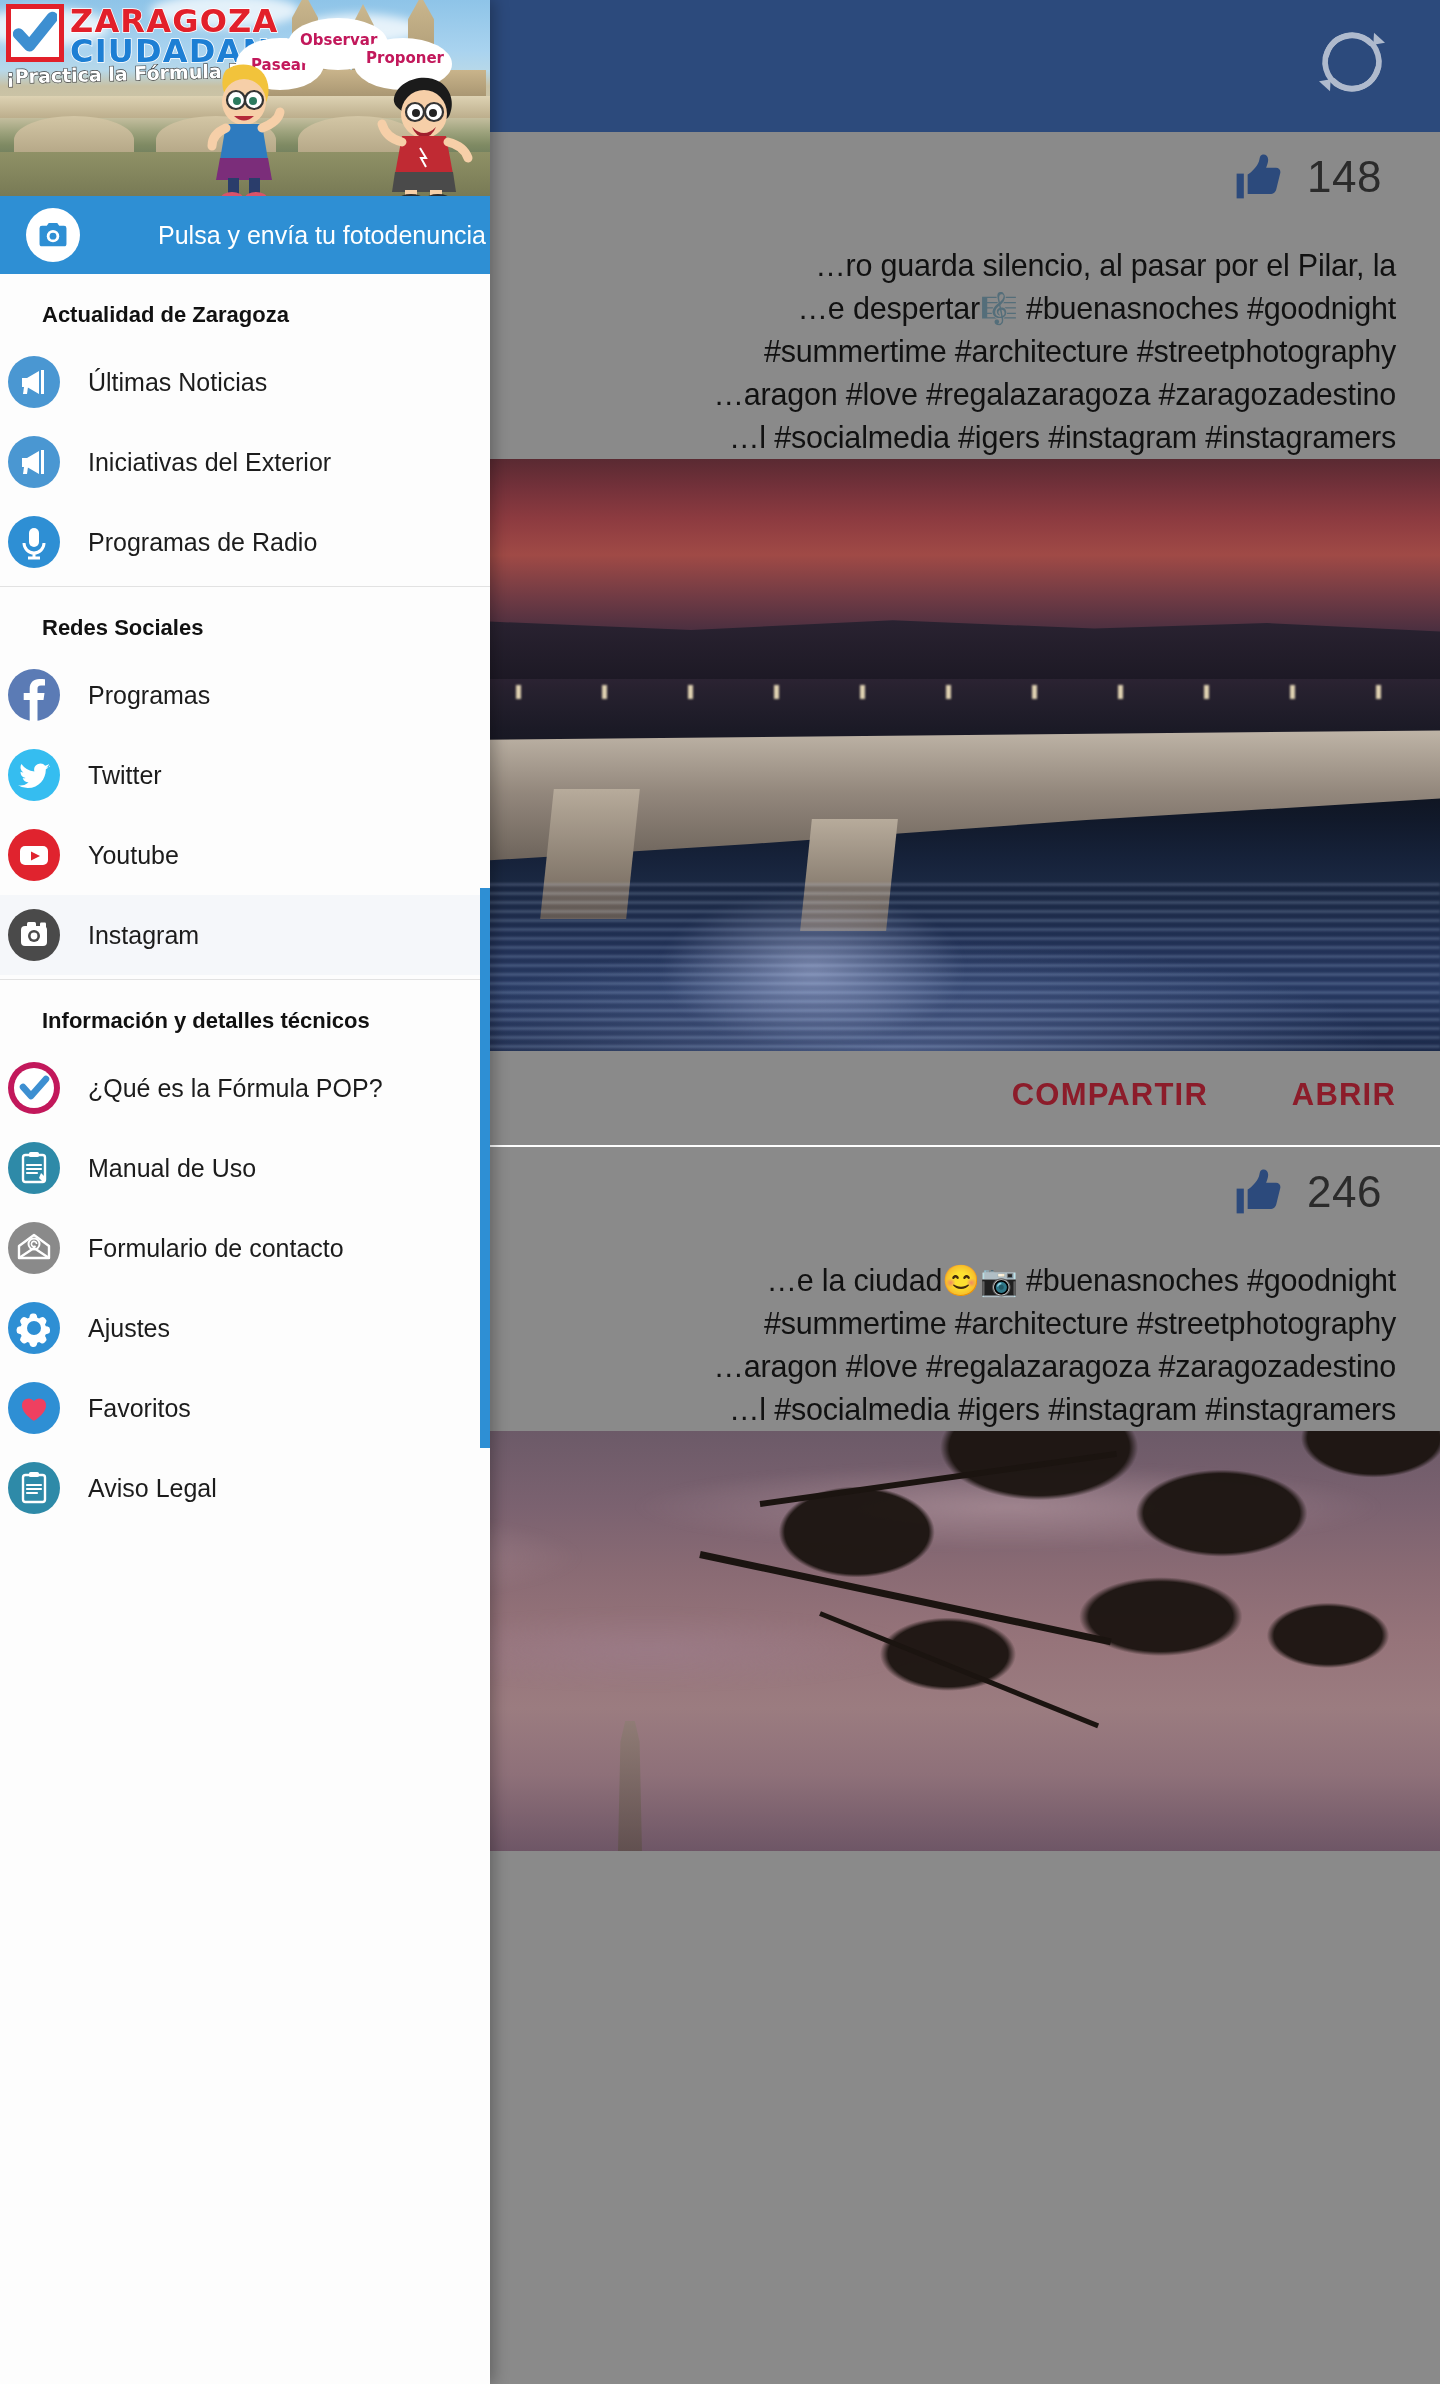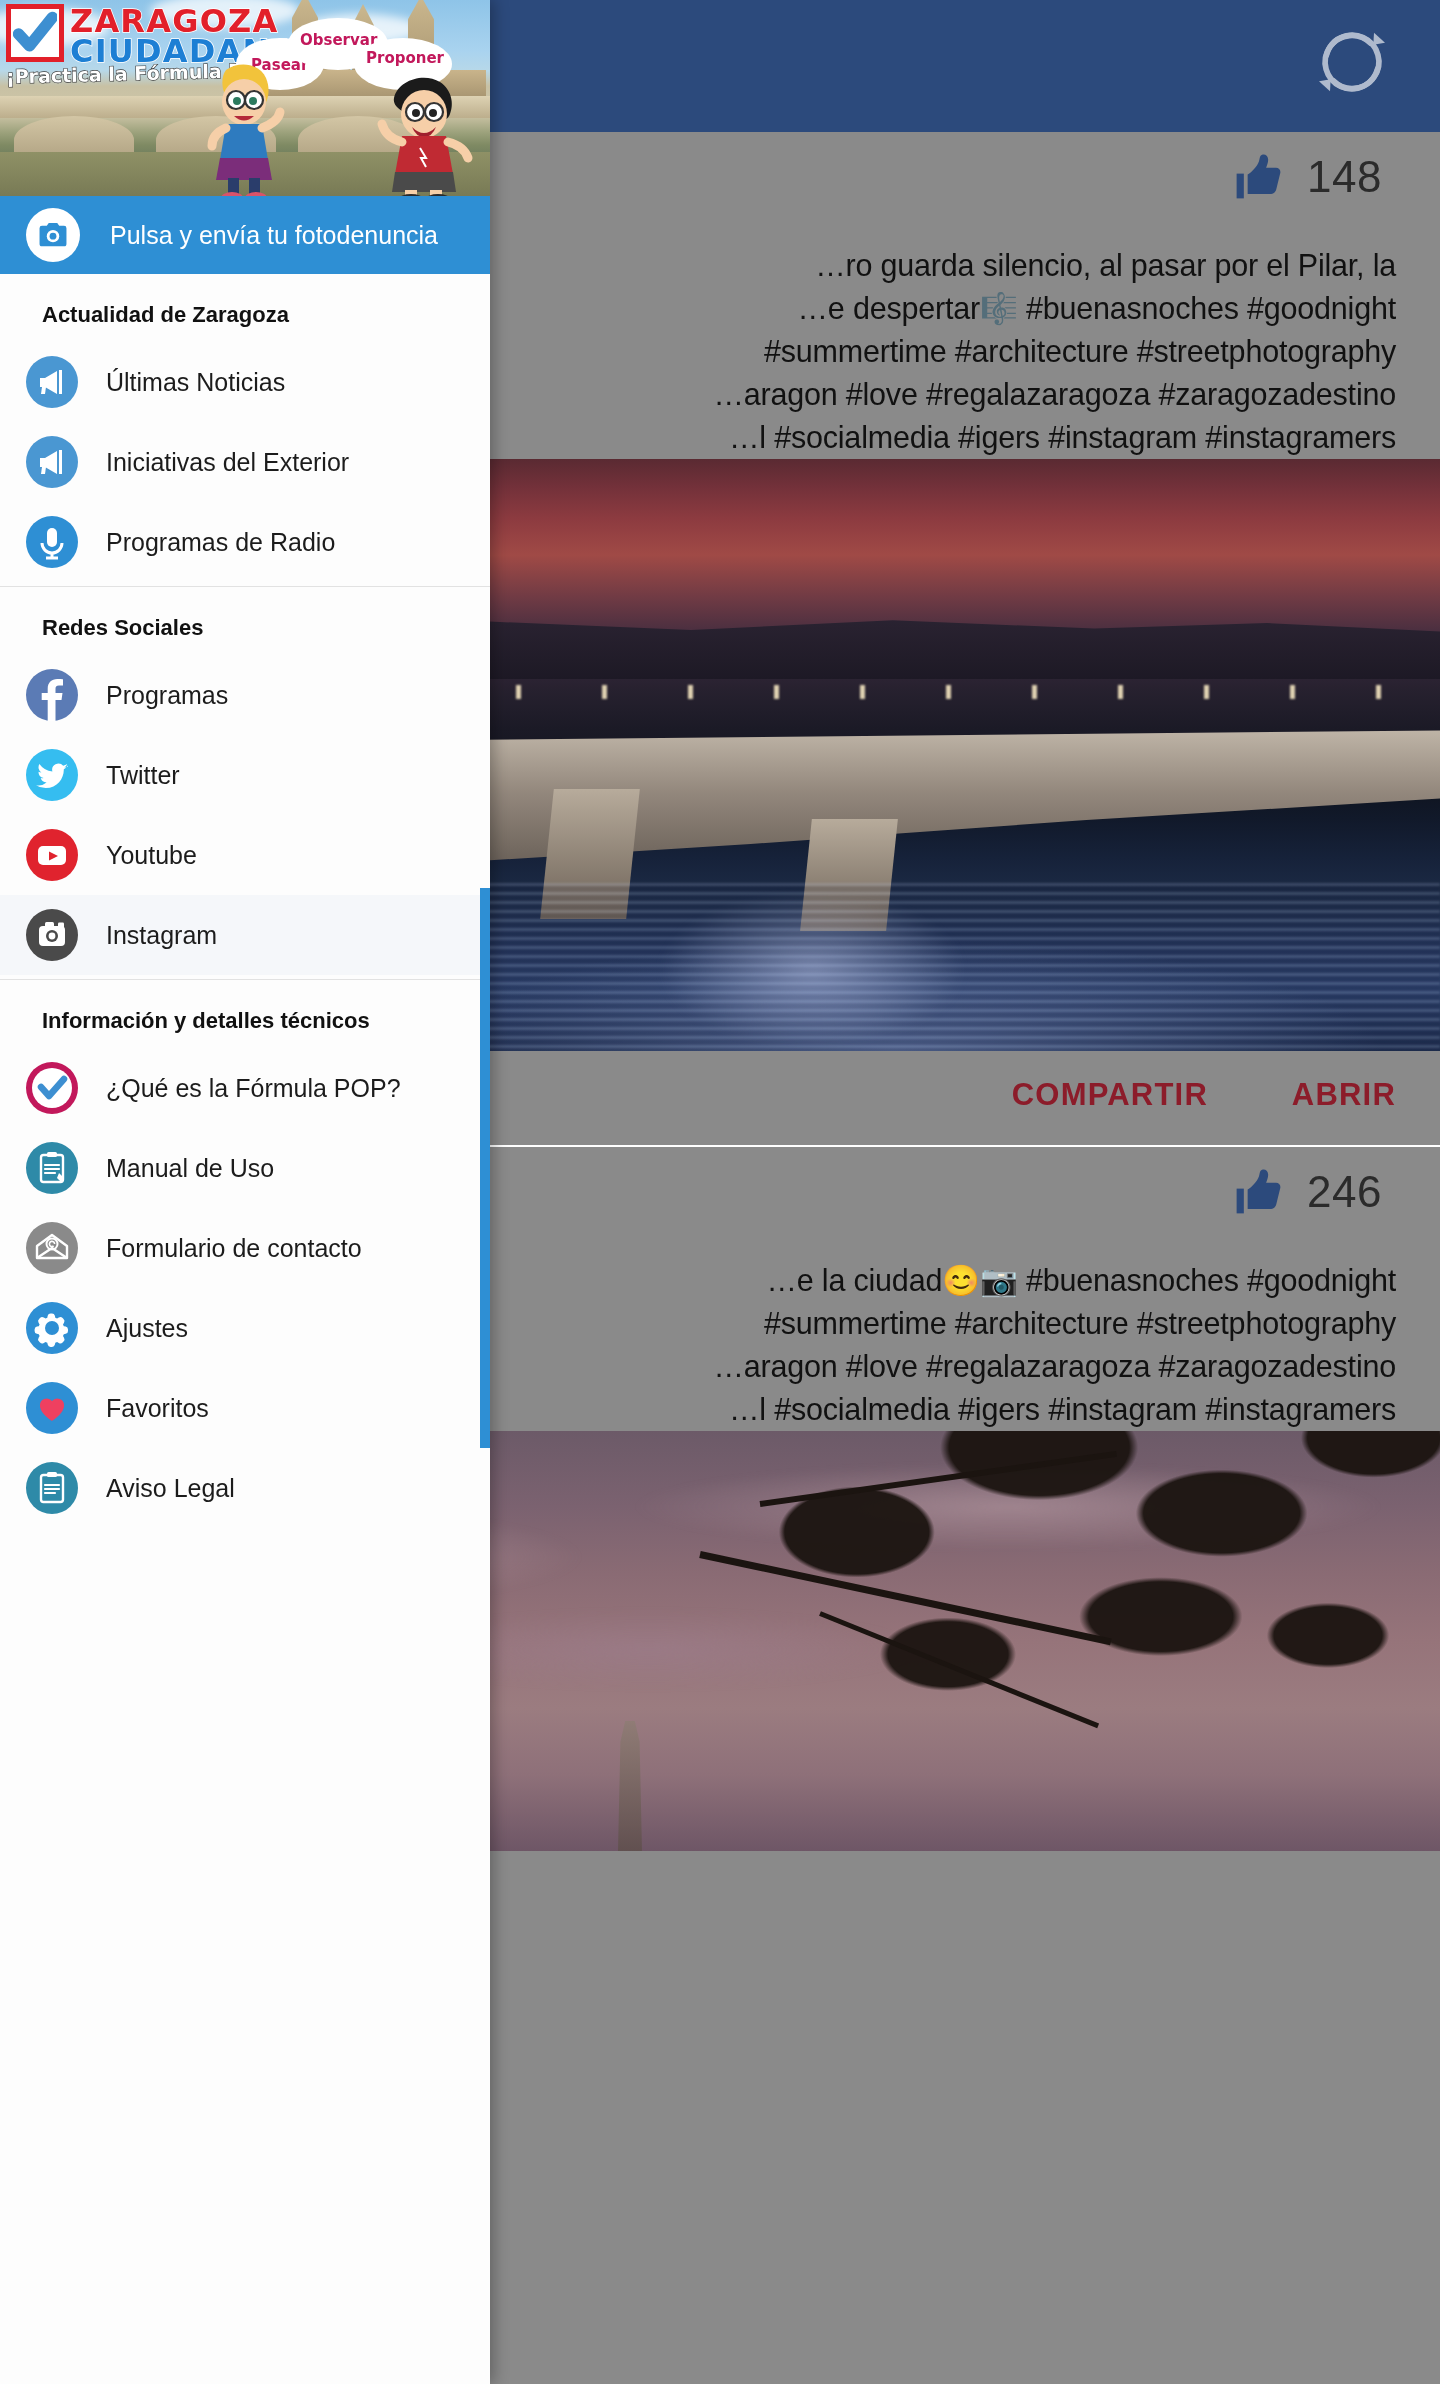--- a/index.html
+++ b/index.html
@@ -231,34 +231,35 @@
     padding-left: 26px; gap: 30px; cursor: pointer;
   }
   .cam-circle {
     width: 54px; height: 54px; border-radius:50%;
     background:#fff; display:flex; align-items:center; justify-content:center;
     flex: none;
   }
   .photo-bar-label {
     color:#fff; font-size: 25px;
     font-family:"Liberation Sans", sans-serif;
+    margin-left:48px;
   }
 
   .menu-section { padding-top: 14px; }
   .section-title {
     padding: 14px 0 14px 26px;
     font-size: 22px; font-weight: bold; color:#111;
     font-family:"Liberation Sans", sans-serif;
     margin-left:16px;
   }
   .divider { height: 1px; background:#e2e2e2; margin: 4px 0 0 0; }
 
   .menu-item {
     display:flex; align-items:center; gap: 28px;
-    height: 80px; padding-left: 26px; cursor:pointer;
+    height: 80px; padding-left: 8px; cursor:pointer;
   }
   .menu-item.selected { background:#f5f7fa; }
   .mi-icon { width:52px; height:52px; flex:none; }
   .mi-label {
     font-size: 25px; color:#1c1c1c;
     font-family:"Liberation Sans", sans-serif;
   }
 
   .drawer-scrollbar {
     position:absolute; right: 0px; width: 10px;

